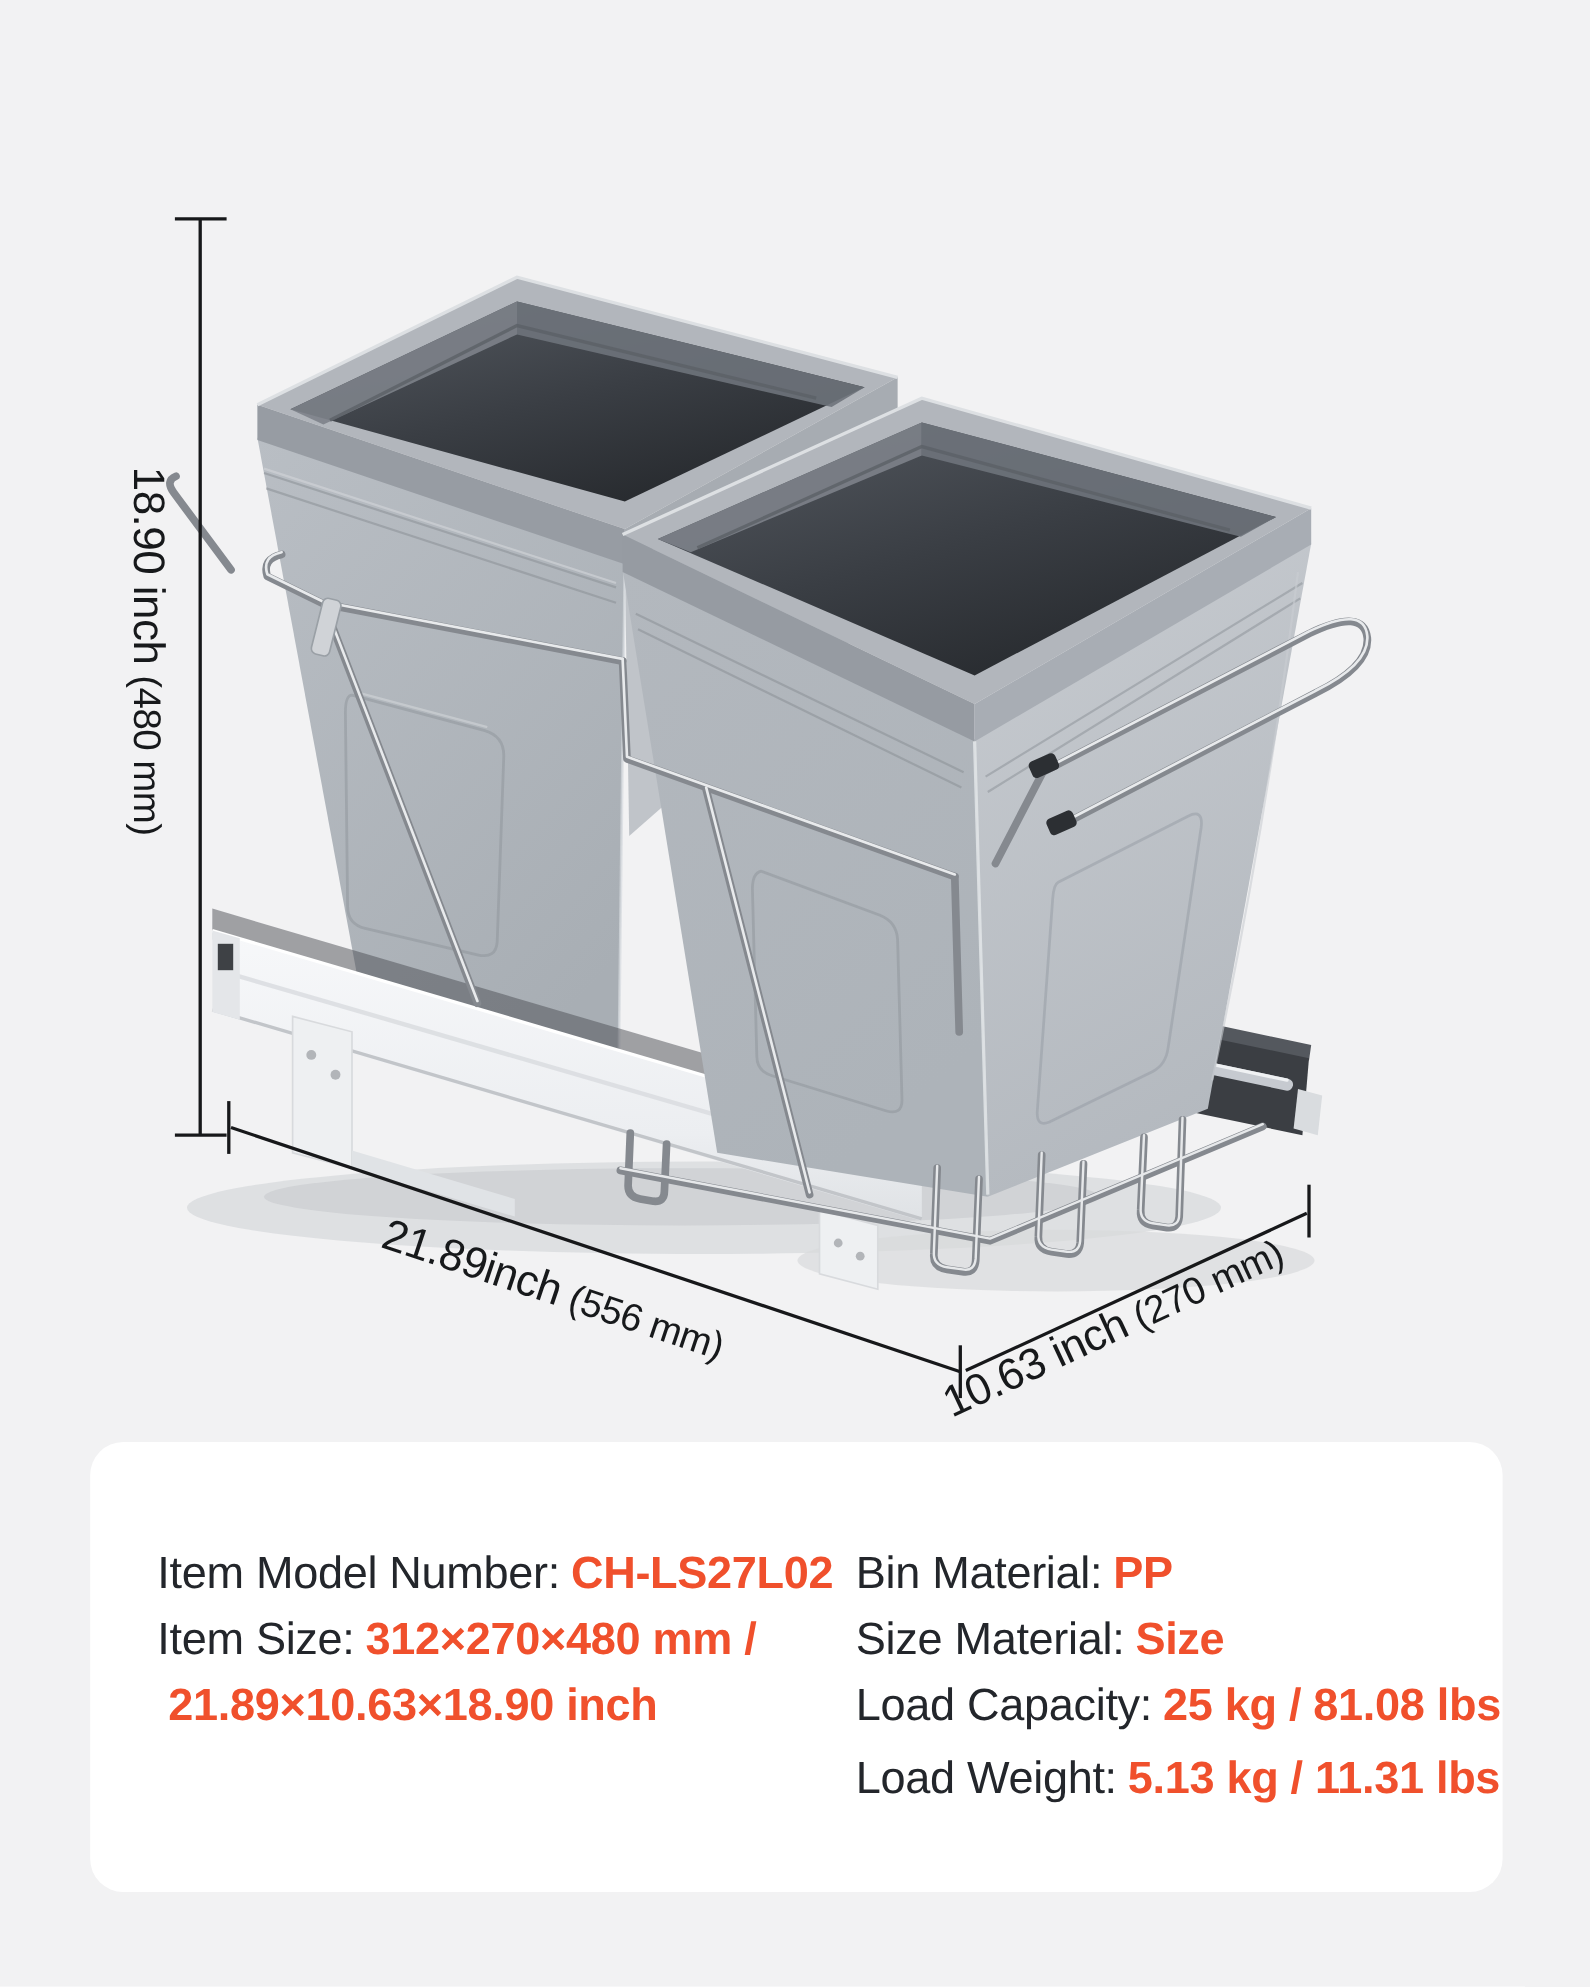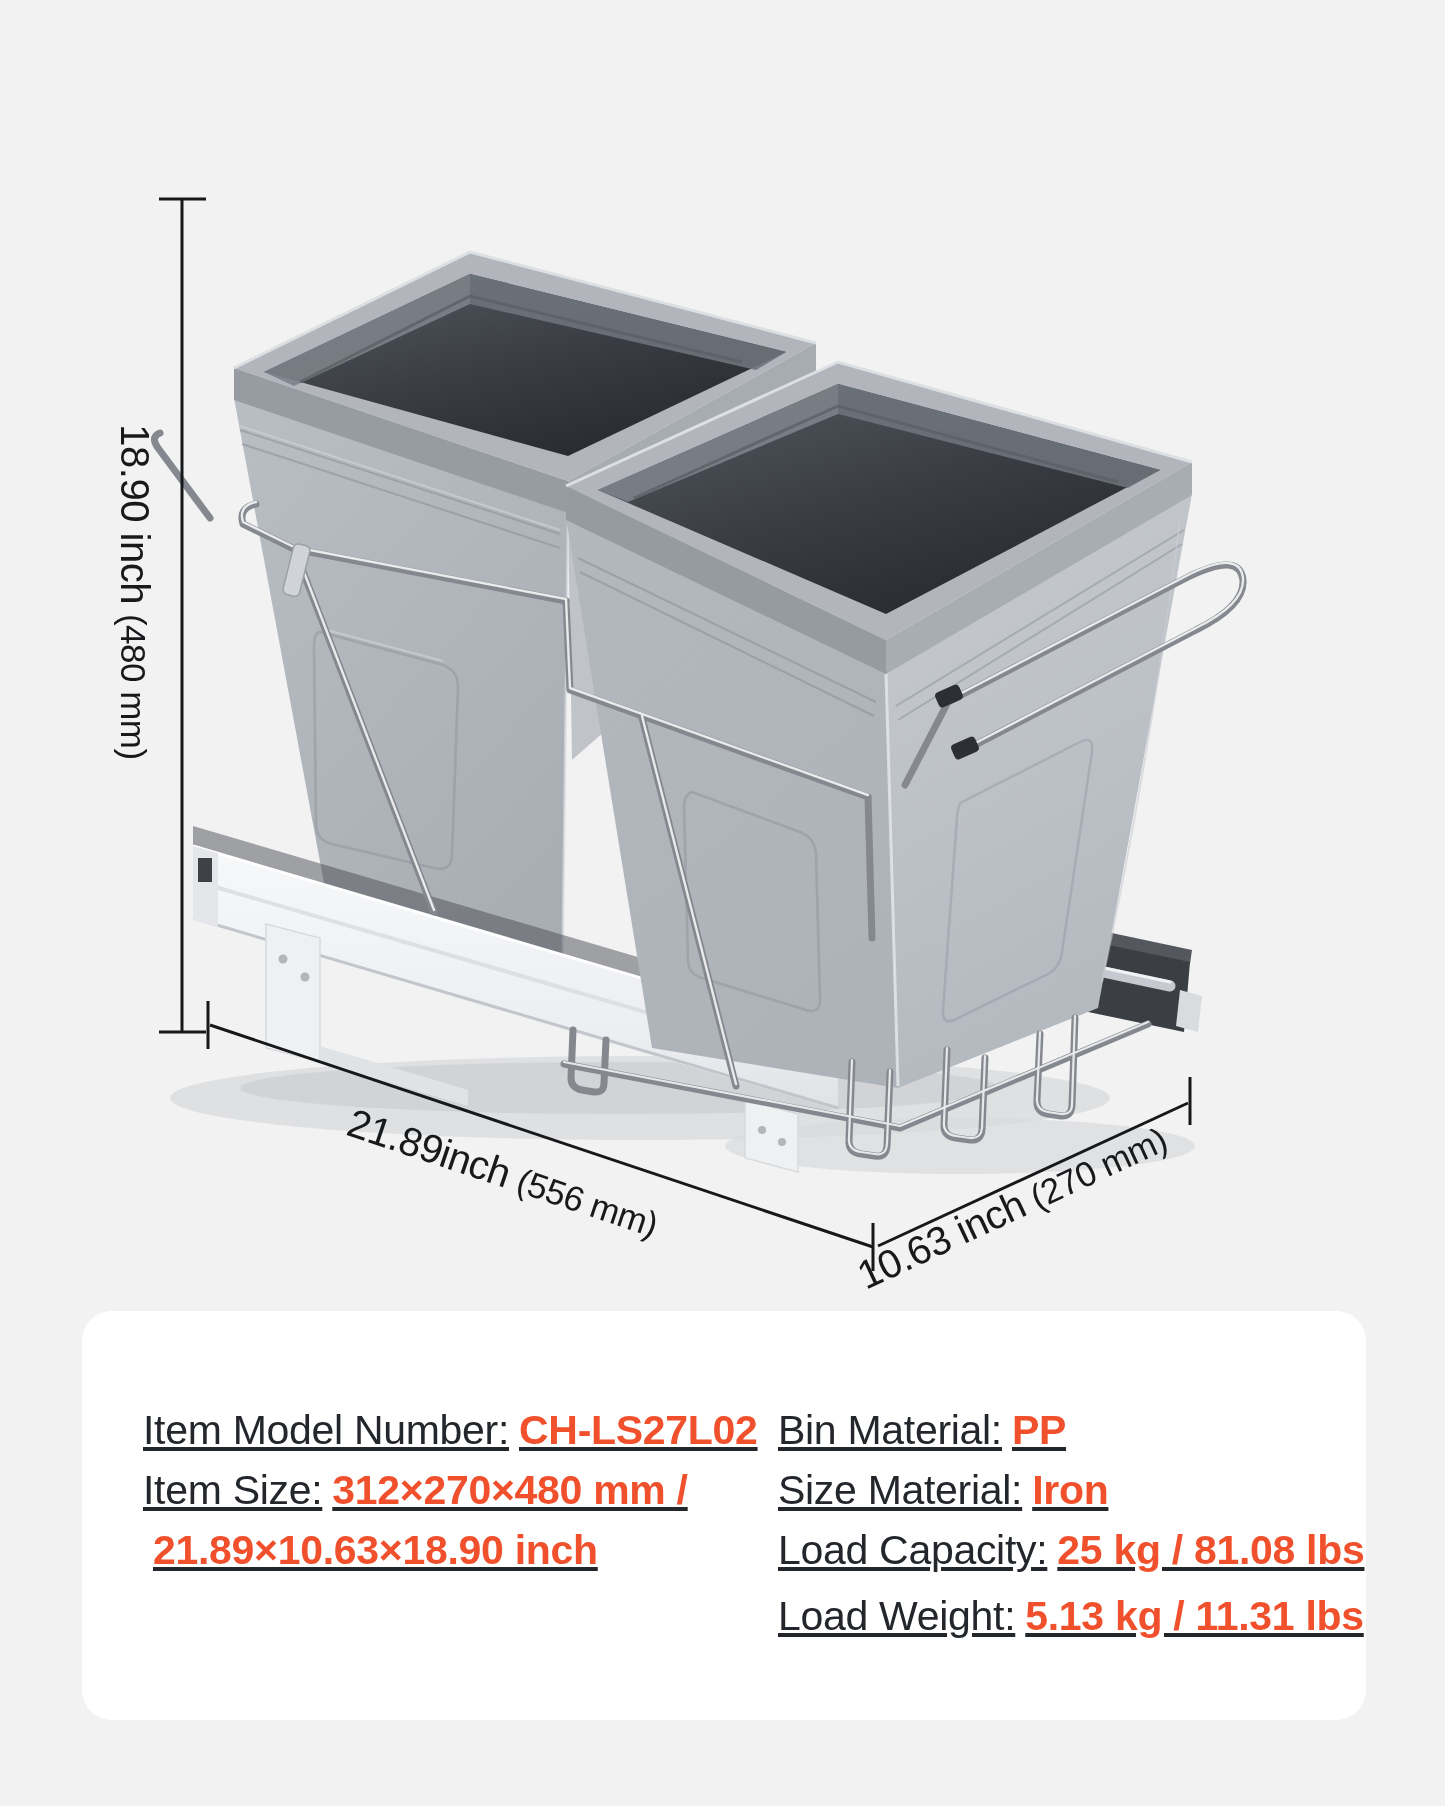--- a/index.html
+++ b/index.html
@@ -18,21 +18,21 @@
   .dim-label .secondary{font-size:35px;font-weight:400;letter-spacing:-0.5px;}
   #dim-height{left:134px;top:592px;transform:translate(-50%,-50%) rotate(90deg);}
   #dim-width{left:503px;top:1173px;transform:translate(-50%,-50%) rotate(18.5deg);}
   #dim-depth{left:1012px;top:1207px;transform:translate(-50%,-50%) rotate(-25deg);}
   .spec-panel{
     position:absolute;z-index:2;left:82px;top:1311px;width:1284px;height:409px;
     background:var(--panel,#FFFFFF);border-radius:30px;
   }
   .spec-row{
     position:absolute;white-space:nowrap;
-    font-size:41px;letter-spacing:-0.3px;line-height:1.1;text-decoration:underline;
+    font-size:41px;letter-spacing:-0.3px;line-height:1.1;
   }
   .spec-row .lbl{color:var(--text,#23262B);font-weight:400;margin-right:10px;}
   .spec-row .val{color:var(--accent,#F0502C);font-weight:700;}
   .col-left{left:61px;}
   .col-right{left:696px;}
   .row-0{top:97px;}
   .row-1{top:157px;}
   .row-2{top:217px;}
   .row-3{top:283px;}
 </style>
@@ -216,21 +216,21 @@
     <div class="spec-row col-left row-1">
       <span class="lbl">Item Size:</span><span class="val">312×270×480 mm /</span>
     </div>
     <div class="spec-row col-left row-2">
       <span class="lbl"></span><span class="val">21.89×10.63×18.90 inch</span>
     </div>
     <div class="spec-row col-right row-0">
       <span class="lbl">Bin Material:</span><span class="val">PP</span>
     </div>
     <div class="spec-row col-right row-1">
-      <span class="lbl">Size Material:</span><span class="val">Iron</span>
+      <span class="lbl">Size Material:</span><span class="val">Size</span>
     </div>
     <div class="spec-row col-right row-2">
       <span class="lbl">Load Capacity:</span><span class="val">25 kg / 81.08 lbs</span>
     </div>
     <div class="spec-row col-right row-3">
       <span class="lbl">Load Weight:</span><span class="val">5.13 kg / 11.31 lbs</span>
     </div>
   </div>
 </div>
 

